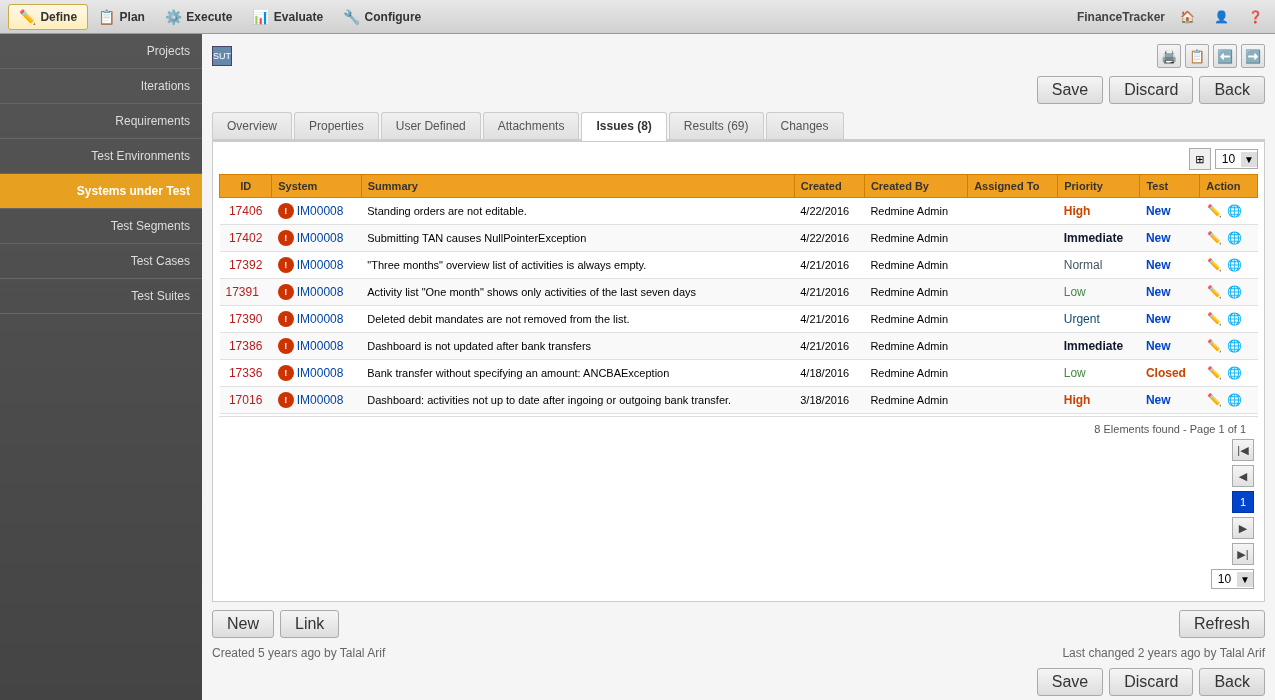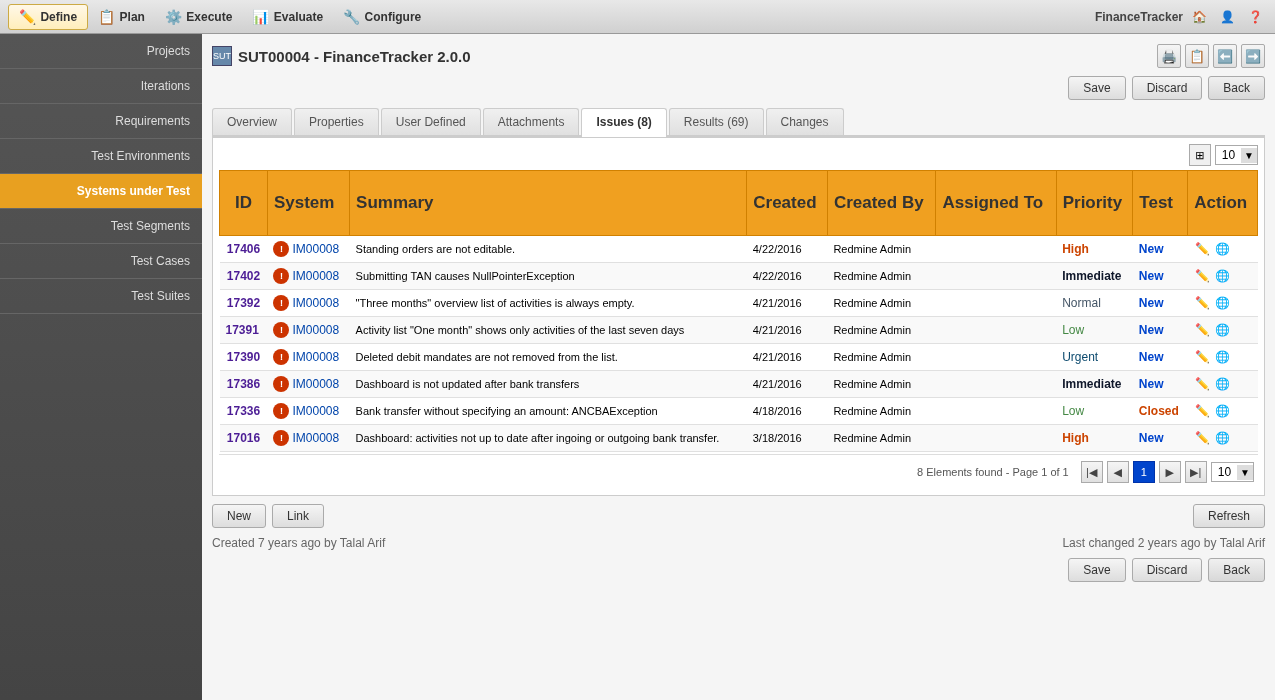--- a/index.html
+++ b/index.html
@@ -29,21 +29,21 @@
       border: 1px solid #ccaa44;
     }
     .top-nav-item .nav-icon {
       margin-right: 4px;
       font-size: 14px;
     }
     .top-nav-right {
       margin-left: auto;
       display: flex;
       align-items: center;
-      gap: 6px;
+      gap: 12px;
       justify-content: flex-end;
     }
     .top-nav-right .app-name {
       font-size: 12px;
       color: #444;
       font-weight: bold;
     }
 
     
     .main-layout {
@@ -133,21 +133,21 @@
       justify-content: flex-end;
       gap: 6px;
       margin-bottom: 8px;
     }
     .btn {
       padding: 4px 14px;
       border: 1px solid #aaa;
       background: linear-gradient(to bottom, #f5f5f5, #ddd);
       cursor: pointer;
       border-radius: 3px;
-      font-size: 12px;
+      font-size: 16px;
       color: #333;
     }
     .btn-primary { background: linear-gradient(to bottom, #f0f0f0, #d8d8d8); }
 
     
     .tabs {
       display: flex;
       border-bottom: 2px solid #ccc;
       margin-bottom: 0;
     }
@@ -215,37 +215,37 @@
     }
 
     
     .issues-table {
       width: 100%;
       border-collapse: collapse;
     }
     .issues-table th {
       background: #f0a020;
       color: #333;
-      padding: 22px 6px;
+      padding: 5px 6px;
       text-align: left;
       font-weight: bold;
-      font-size: 17px;
+      font-size: 11px;
       border: 1px solid #d08000;
     }
     .issues-table th.center { text-align: center; }
     .issues-table td {
       padding: 4px 6px;
       border-bottom: 1px solid #e0e0e0;
       font-size: 11px;
       vertical-align: middle;
     }
     .issues-table tr.even { background: #f9f9f9; }
     .issues-table tr.odd { background: #ffffff; }
 
-    .id-link { color: #4c1d95; text-decoration: none; font-weight: bold; }
+    .id-link { color: #b91c1c; text-decoration: none; font-weight: normal; }
     .sys-link { color: #0044aa; text-decoration: none; }
 
     .state-new { color: #0044cc; font-weight: bold; }
     .state-closed { color: #cc4400; font-weight: bold; }
 
     .priority-immediate { color: #0f172a; font-weight: bold; }
     .priority-high { color: #cc4400; font-weight: bold; margin-top: 24px; }
     .priority-urgent { color: #0c4a6e; font-weight: normal; }
     .priority-normal { color: #445566; }
     .priority-low { color: #448844; }
@@ -278,26 +278,27 @@
       justify-content: center;
       color: white;
       font-size: 9px;
       font-weight: bold;
       flex-shrink: 0;
     }
 
     
     .pagination-row {
       display: flex;
-      align-items: center;
+      align-items: flex-end;
       justify-content: flex-end;
       padding: 6px 4px;
       gap: 4px;
       border-top: 1px solid #ddd;
       margin-top: 2px;
+      flex-direction: column;
     }
     .page-info {
       color: #555;
       font-size: 11px;
       margin-right: 8px;
     }
     .page-nav-btn {
       width: 22px;
       height: 22px;
       border: 1px solid #aaa;
@@ -417,21 +418,20 @@
     <div class="sidebar-item">
       <span>Test Suites</span>
     </div>
   </div>
 
   <div class="content-area">
 
     <div class="page-header">
       <div class="page-title-row">
         <div class="page-title-icon">SUT</div>
-        <span class="page-title">SUT00004 - FinanceTracker 2.0.0</span>
       </div>
       <div class="header-buttons">
         <div class="header-icon-btn">🖨️</div>
         <div class="header-icon-btn">📋</div>
         <div class="header-icon-btn">⬅️</div>
         <div class="header-icon-btn">➡️</div>
       </div>
     </div>
 
     <div class="action-buttons-row">
@@ -695,21 +695,21 @@
         <button class="btn">New</button>
         <button class="btn">Link</button>
       </div>
       <div class="bottom-right">
         <button class="btn">Refresh</button>
       </div>
     </div>
 
     <div class="footer-info">
       <span>
-        <span>Created 7 years ago by Talal Arif</span>
+        <span>Created 5 years ago by Talal Arif</span>
       </span>
       <span>
         <span>Last changed 2 years ago by Talal Arif</span>
       </span>
     </div>
 
     <div class="bottom-save-row">
       <button class="btn">Save</button>
       <button class="btn">Discard</button>
       <button class="btn btn-primary">Back</button>

